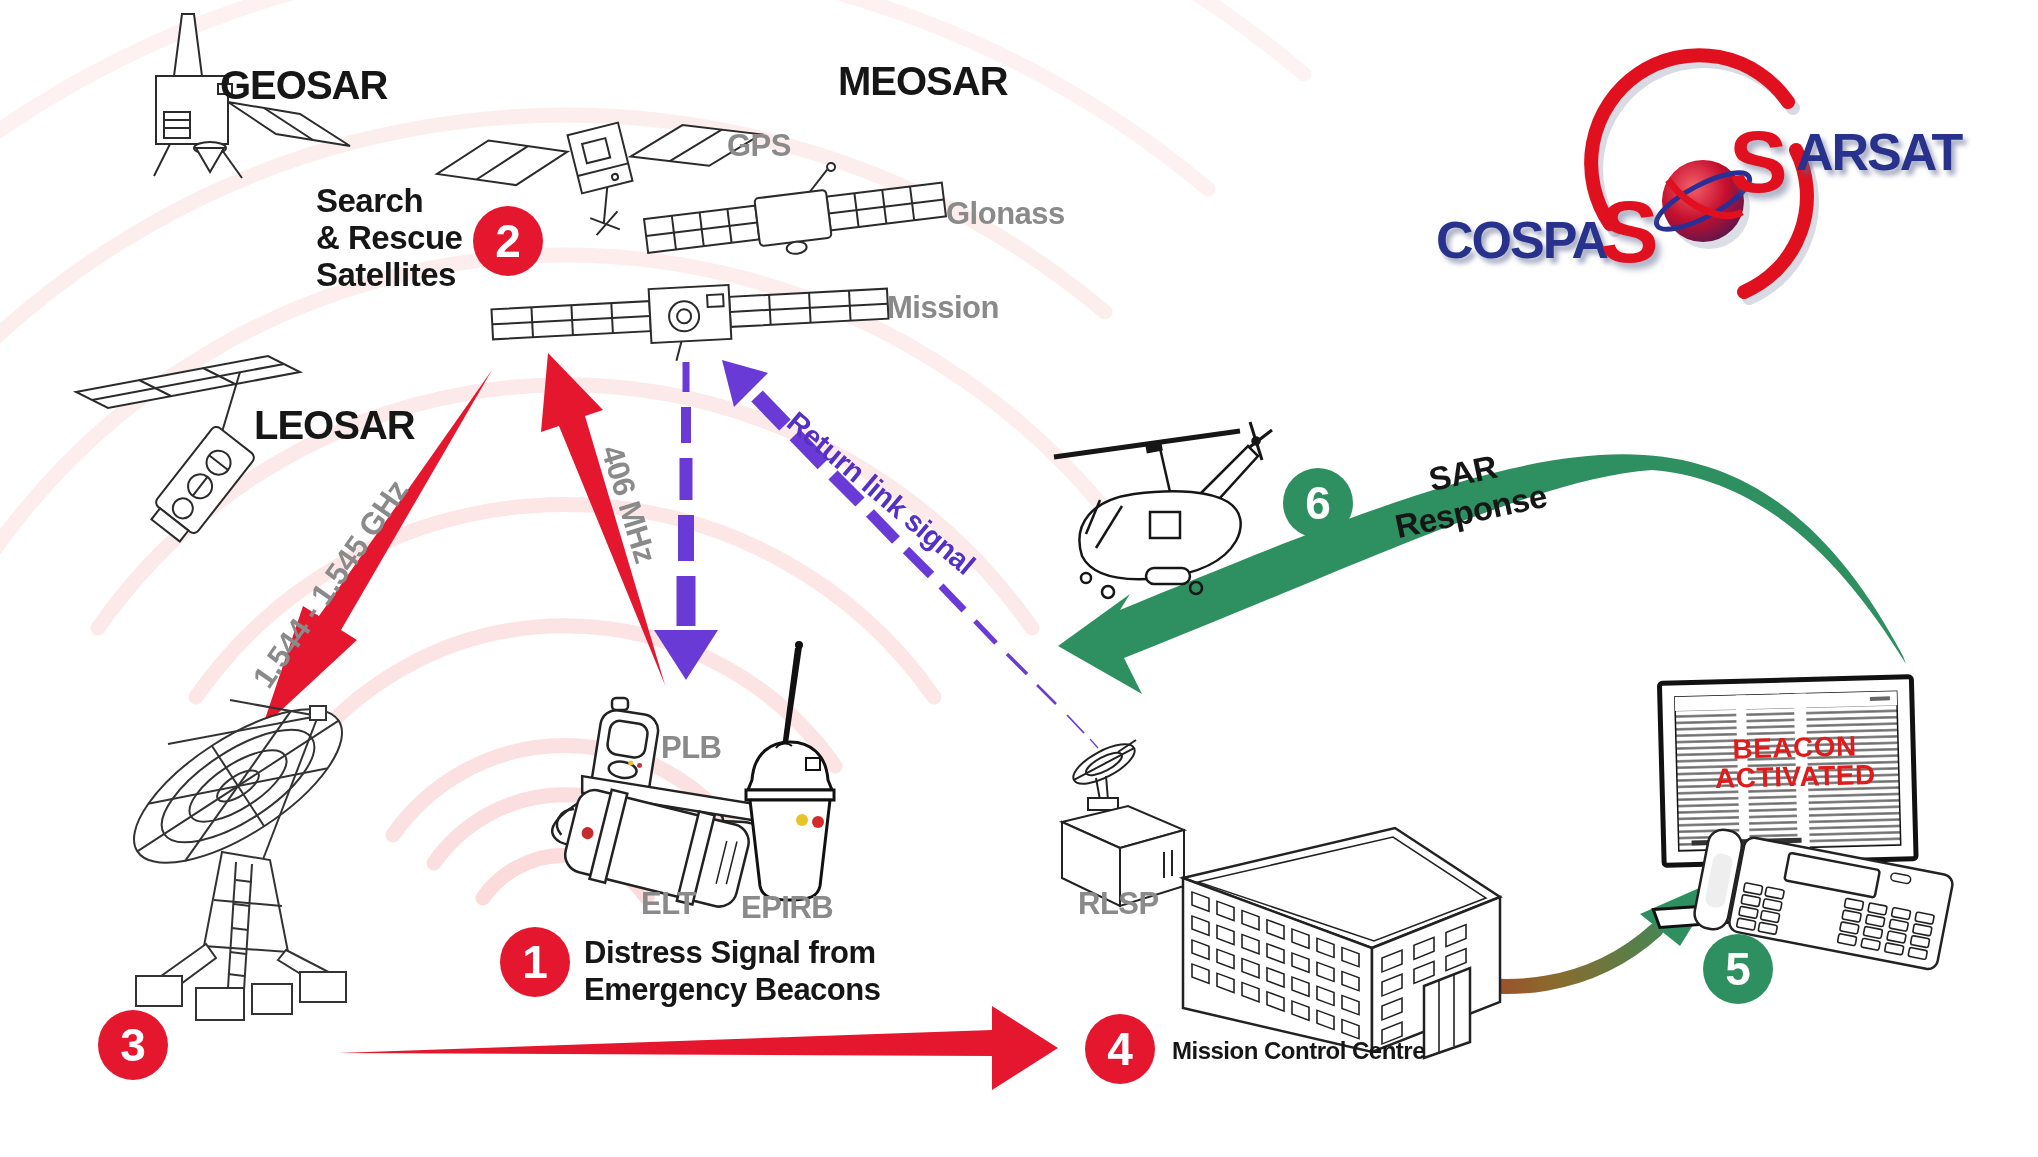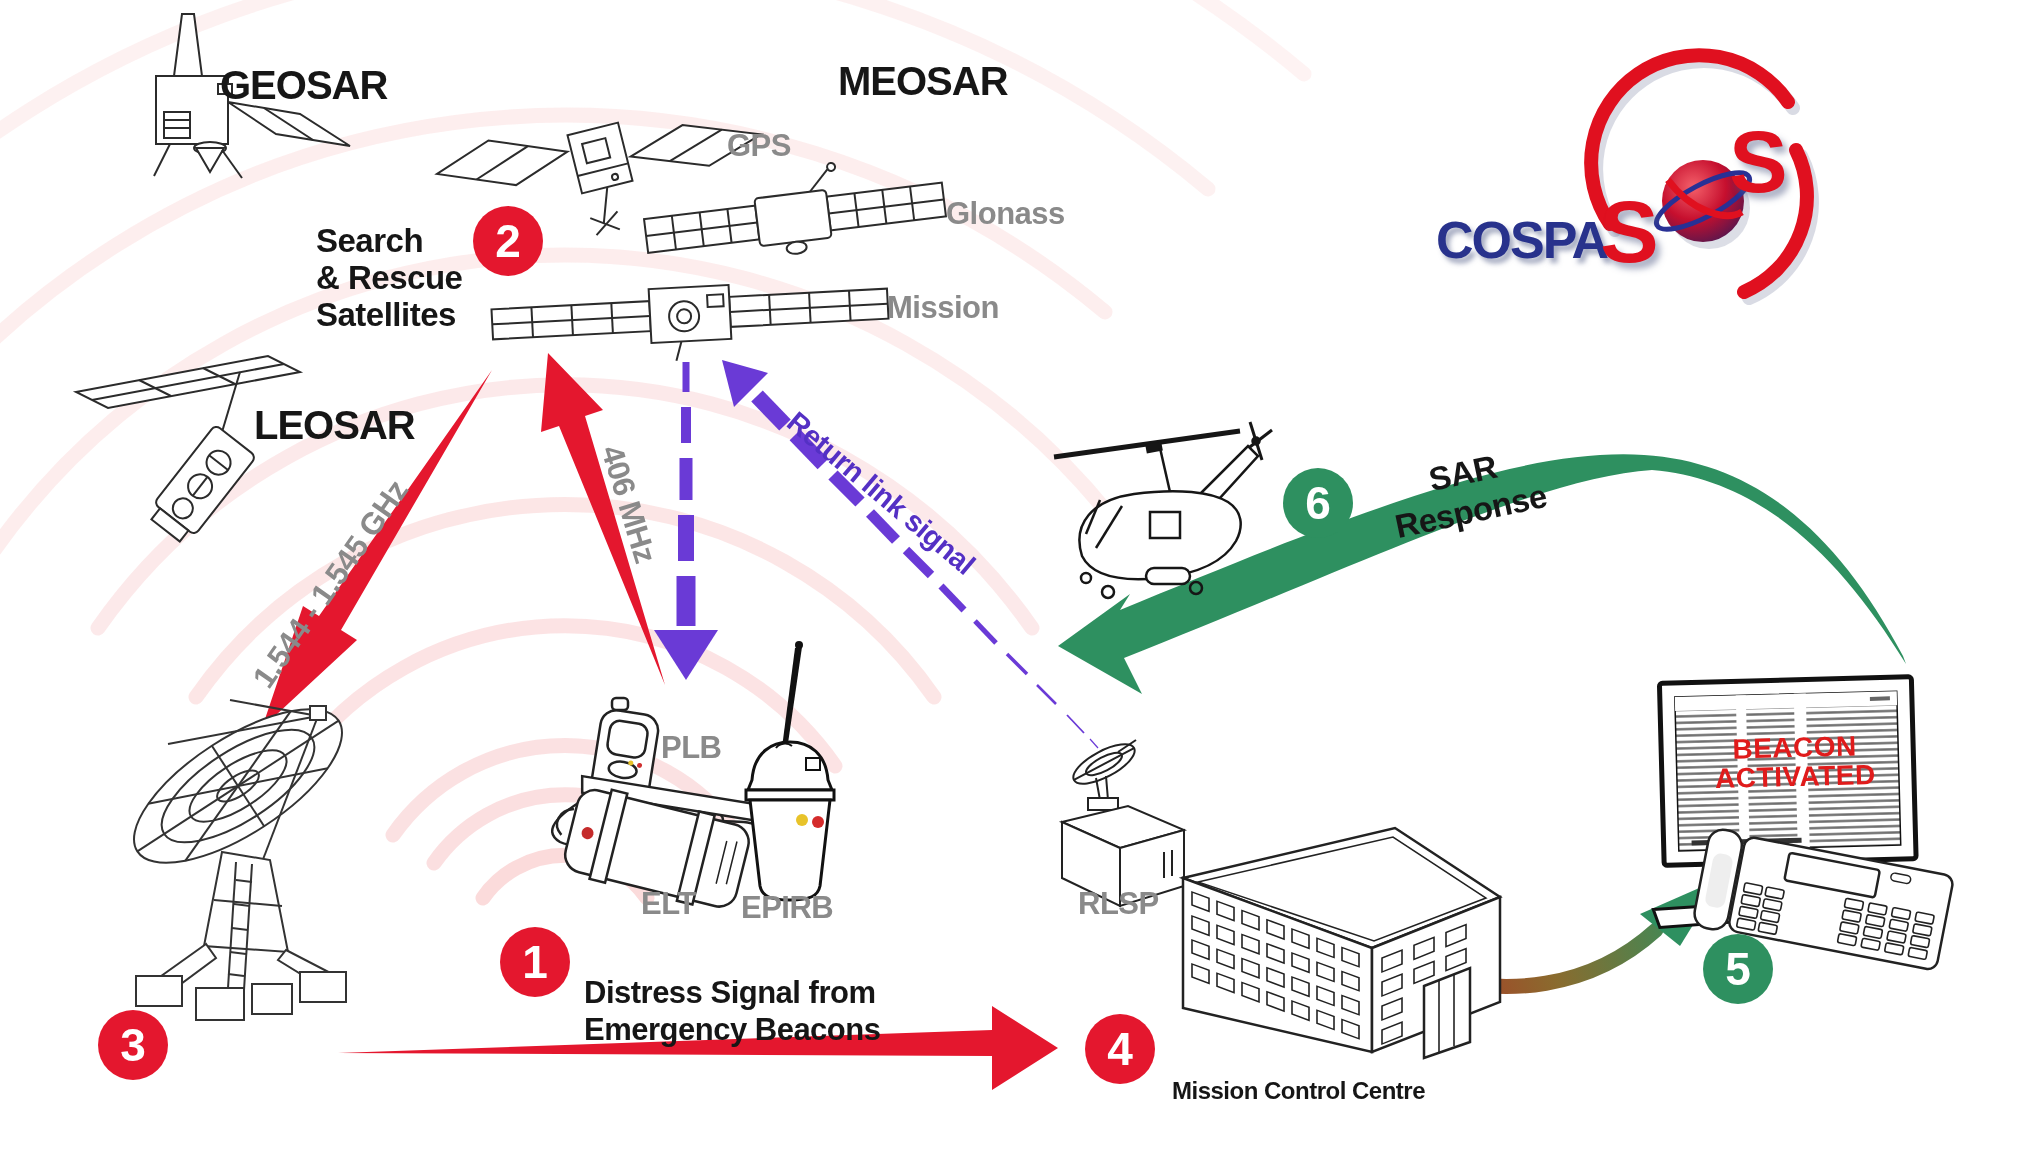--- a/index.html
+++ b/index.html
@@ -2,21 +2,21 @@
 <html><head>
 <meta charset="utf-8">
 <style>
   html,body{margin:0;padding:0;background:#fff;}
   .canvas{position:relative;width:2038px;height:1157px;background:#ffffff;overflow:hidden;
           font-family:"Liberation Sans",sans-serif;}
   .scene{position:absolute;left:0;top:0;}
   .label{position:absolute;font-weight:bold;color:#161616;white-space:pre-line;letter-spacing:-0.5px;line-height:1.18;}
   .big{font-size:40px;letter-spacing:-1px;}
   .gray{color:#8A8A8A;font-size:31px;}
-  .step{font-size:31px;line-height:37px;margin-top:40px;}
+  .step{font-size:31px;line-height:37px;}
   .badge{position:absolute;width:70px;height:70px;border-radius:50%;color:#fff;display:flex;
          align-items:center;justify-content:center;font-weight:bold;font-size:46px;}
   .badge.red{background:#E4172E;}
   .badge.green{background:#2E9060;}
   .rot{transform-origin:50% 50%;text-align:center;}
   .sig{font-size:31px;color:#8A8A8A;font-weight:bold;}
   .purple{color:#5430C4;font-size:29px;}
   .alert{color:#E01B1B;font-size:28px;line-height:29px;text-align:center;font-weight:bold;
          letter-spacing:0.5px;transform:rotate(-1.5deg);}
   .logo-blue{position:absolute;color:#28328C;font-weight:bold;font-size:52px;letter-spacing:-2px;
@@ -410,14 +410,15 @@
   <div class="label step" style="left:1172px;top:1032px;font-size:24px">Mission Control Centre</div>
 
   <div class="badge green" style="left:1703px;top:934px">5</div>
 
   <div class="label alert" style="left:1705px;top:733px;width:180px">BEACON
 ACTIVATED</div>
 
   <div class="logo-blue" style="left:1436px;top:210px">COSPA</div>
   <div class="logo-red" style="left:1600px;top:192px">S</div>
   <div class="logo-red" style="left:1729px;top:122px">S</div>
+  <div class="logo-blue" style="left:1796px;top:122px">ARSAT</div>
 
 </div>
 
 </body></html>

